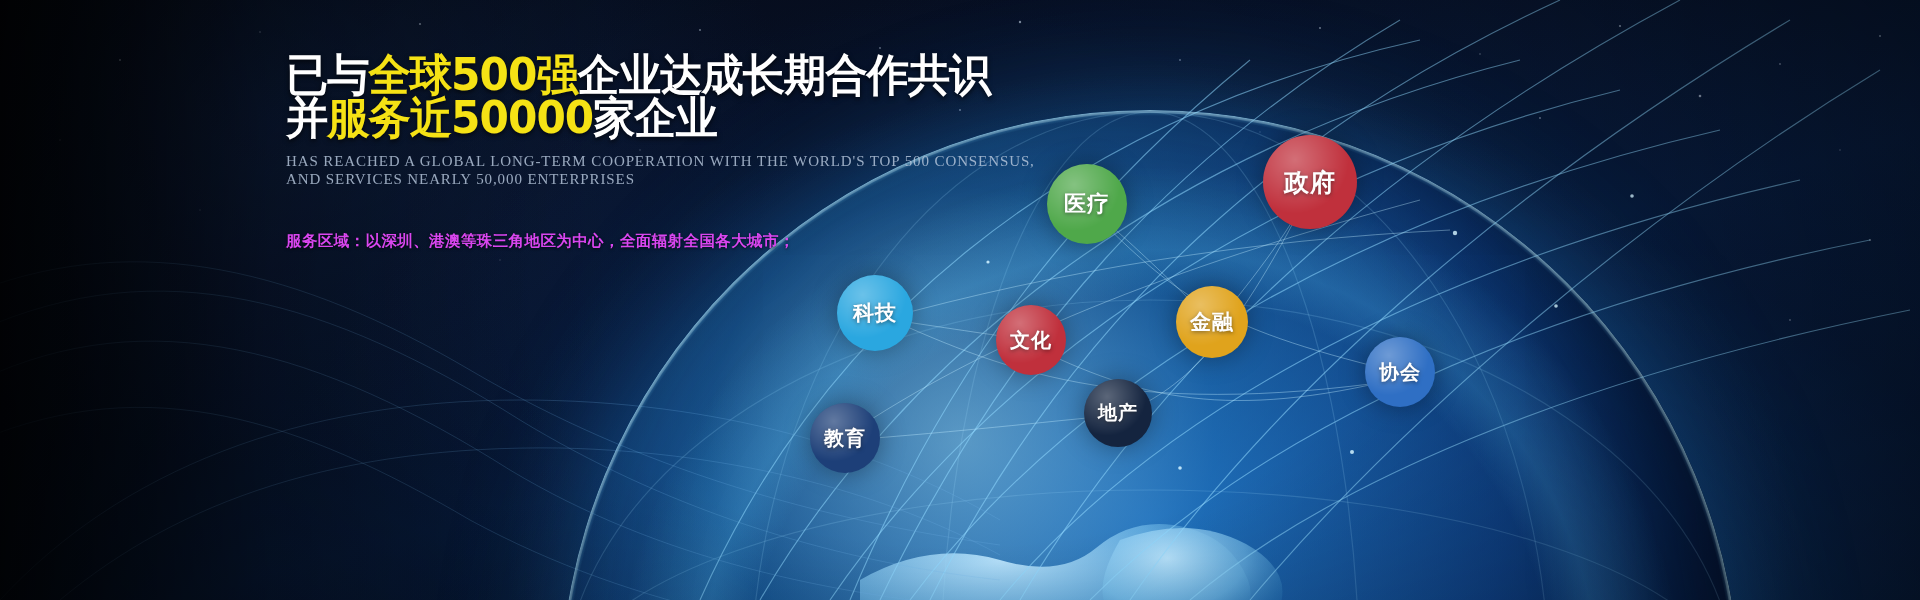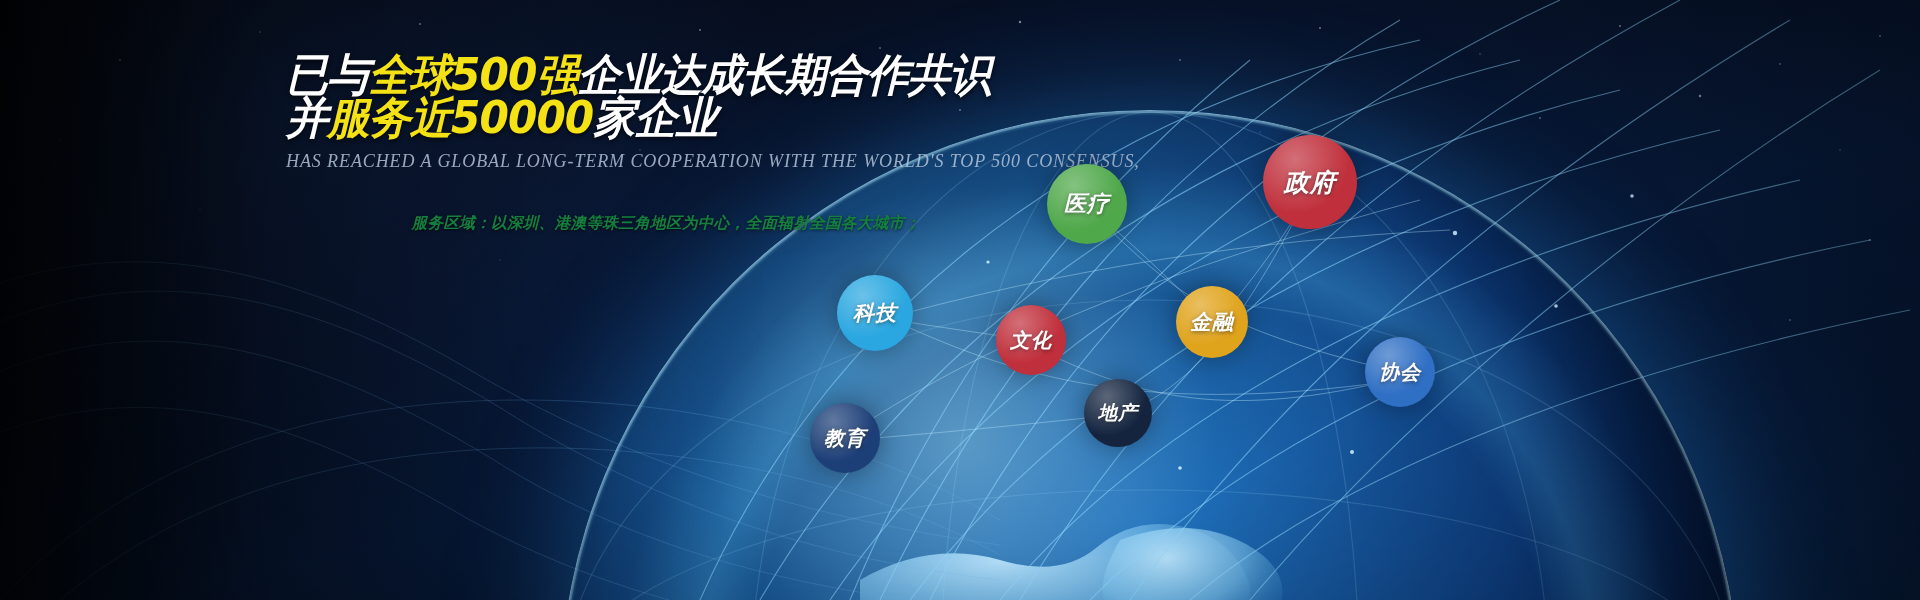--- a/index.html
+++ b/index.html
@@ -3,21 +3,20 @@
 <meta charset="utf-8">
 <style>
   html,body{margin:0;padding:0;background:#000;}
   body{font-family:"Liberation Sans","DejaVu Sans",sans-serif;}
 
   .banner{
     position:relative;
     width:1920px;height:600px;
     overflow:hidden;
     background:#050d1c;
-    font-style:italic;
   }
 
   
   .bg-space{
     position:absolute;inset:0;
     background:
       radial-gradient(ellipse 900px 620px at 1150px 520px, rgba(24,92,170,.95) 0%, rgba(14,56,116,.55) 42%, rgba(6,22,52,0) 72%),
       radial-gradient(ellipse 1400px 900px at 1320px 640px, rgba(16,70,140,.80) 0%, rgba(8,32,74,.35) 50%, rgba(4,14,36,0) 78%),
       radial-gradient(ellipse 700px 500px at 300px 120px, rgba(16,40,82,.55) 0%, rgba(4,12,30,0) 70%),
       linear-gradient(165deg,#050a16 0%,#071127 30%,#071a3a 58%,#041023 100%);
@@ -75,39 +74,38 @@
     white-space:nowrap;
     transform:scaleX(.96);
     transform-origin:left center;
   }
   .headline .hl{color:#f5e215;}
   .headline-2{margin-top:-2px;}
 
   .subtitle{
     margin-top:12px;
     font-family:"Liberation Serif","DejaVu Serif",serif;
-    font-size:18px;
+    font-size:15px;
     line-height:18px;
     letter-spacing:.9px;
     color:#b9c9de;
     opacity:.82;
     white-space:nowrap;
   }
 
   .body-copy{margin-top:38px;}
   .body-line{
     font-family:"DejaVu Sans","Liberation Sans",sans-serif;
     font-weight:bold;
     font-size:15.5px;
     line-height:31px;
-    color:#15803d;
+    color:#d946ef;
     letter-spacing:.4px;
     white-space:nowrap;
     text-shadow:0 1px 3px rgba(0,0,0,.65);
-    text-align:center;
   }
 
   
   .bubble{
     position:absolute;
     border-radius:50%;
     display:flex;align-items:center;justify-content:center;
     font-family:"DejaVu Sans","Liberation Sans",sans-serif;
     font-weight:bold;
     color:#fff;
@@ -245,20 +243,21 @@
   <div class="copy">
     <div class="headline">
       <span>已与</span><span class="hl">全球500强</span><span>企业达成长期合作共识</span>
     </div>
     <div class="headline headline-2">
       <span>并</span><span class="hl">服务近50000</span><span>家企业</span>
     </div>
 
     <div class="subtitle">
       <div>HAS REACHED A GLOBAL LONG-TERM COOPERATION WITH THE WORLD'S TOP 500 CONSENSUS,</div>
+      <div>AND SERVICES NEARLY 50,000 ENTERPRISES</div>
     </div>
 
     <div class="body-copy">
       <div class="body-line">服务区域：以深圳、港澳等珠三角地区为中心，全面辐射全国各大城市；</div>
     </div>
   </div>
 
   <div id="bubble-layer">
       <div class="bubble" style="width: 94px; height: 94px; left: 1263px; top: 135px; font-size: 25px; background: rgb(192, 48, 60);">
         <span>政府</span>

